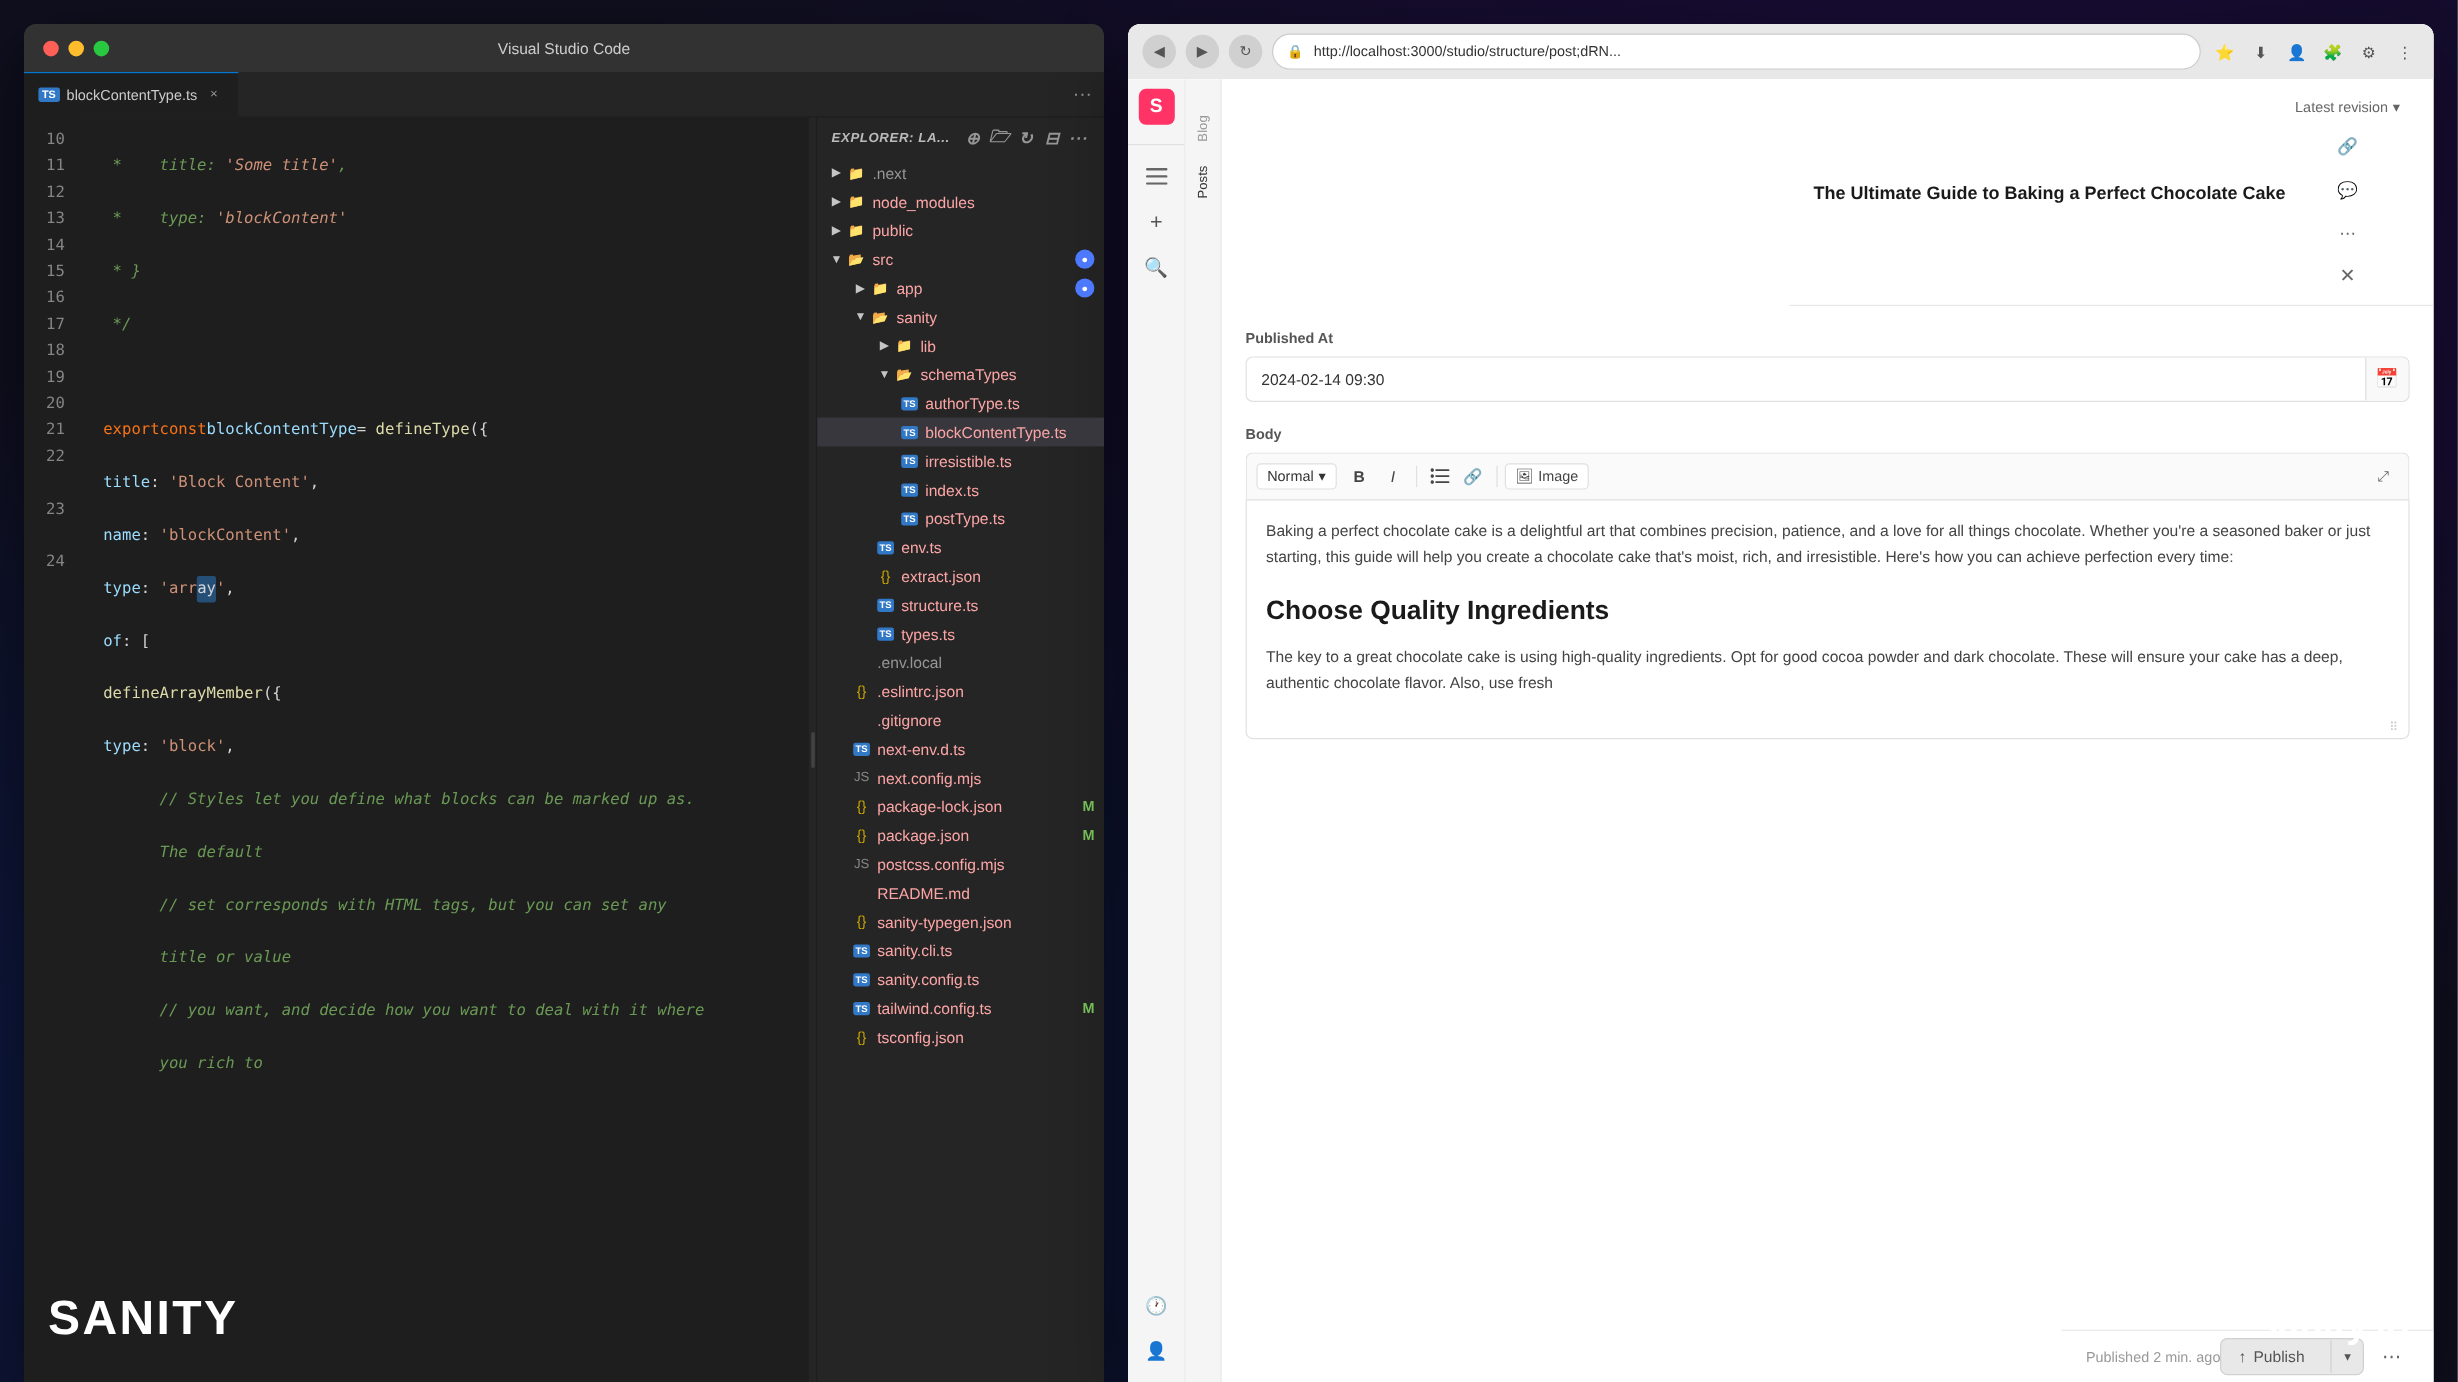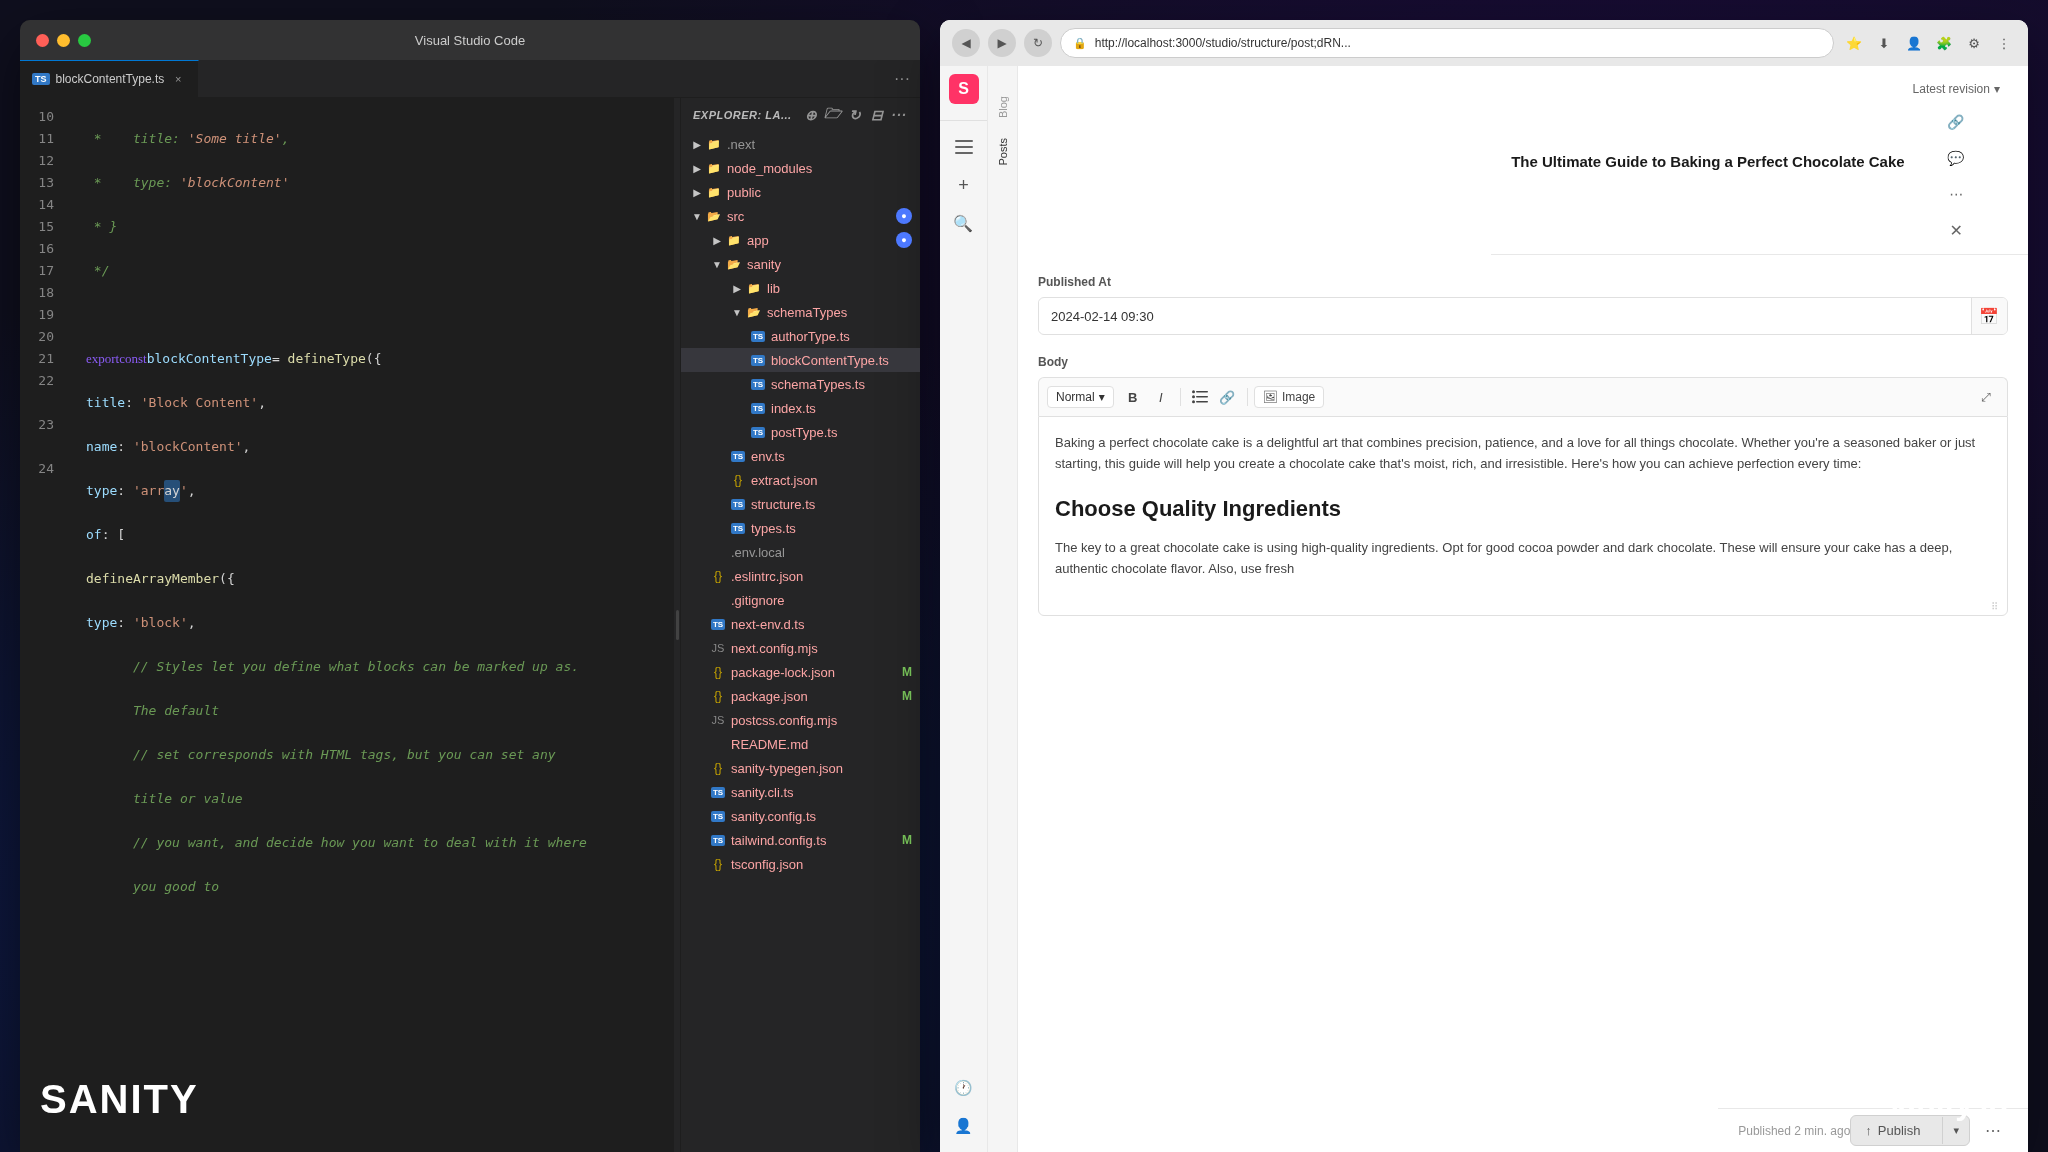--- a/index.html
+++ b/index.html
@@ -167,21 +167,21 @@
       overflow: hidden;
     }
 
     .code-line {
       height: 22px;
       display: flex;
       align-items: flex-end;
     }
 
     
-    .kw { color: #8b5cf6; font-family: Liberation Serif, serif; }
+    .kw { color: #f97316; }
     .fn { color: #dcdcaa; }
     .str { color: #ce9178; }
     .comment { color: #6a9955; font-style: italic; }
     .var-name { color: #9cdcfe; }
     .punct { color: #d4d4d4; }
     .property { color: #9cdcfe; }
     .selected { background: #264f78; border-radius: 2px; }
 
     
     .splitter {
@@ -820,21 +820,21 @@
 <div class="code-line">  <span class="property">name</span><span class="punct">: </span><span class="str">'blockContent'</span><span class="punct">,</span></div>
 <div class="code-line code-highlighted">  <span class="property">type</span><span class="punct">: </span><span class="str">'arr</span><span class="selected">ay</span><span class="str">'</span><span class="punct">,</span></div>
 <div class="code-line">  <span class="property">of</span><span class="punct">: [</span></div>
 <div class="code-line">    <span class="fn">defineArrayMember</span><span class="punct">({</span></div>
 <div class="code-line">      <span class="property">type</span><span class="punct">: </span><span class="str">'block'</span><span class="punct">,</span></div>
 <div class="code-line"><span class="comment">      // Styles let you define what blocks can be marked up as.</span></div>
 <div class="code-line"><span class="comment">      The default</span></div>
 <div class="code-line"><span class="comment">      // set corresponds with HTML tags, but you can set any</span></div>
 <div class="code-line"><span class="comment">      title or value</span></div>
 <div class="code-line"><span class="comment">      // you want, and decide how you want to deal with it where</span></div>
-<div class="code-line"><span class="comment">      you good to</span></div>
+<div class="code-line"><span class="comment">      you rich to</span></div>
         </div>
       </div>
 
       <div class="splitter">
         <div class="splitter-dot"></div>
       </div>
 
       <div class="file-explorer">
         <div class="explorer-header">
           <span>EXPLORER: LA...</span>
@@ -910,21 +910,21 @@
             <div class="tree-file-icon">
                 <span class="icon-ts-badge">TS</span>
               </div>
             <span class="tree-label">blockContentType.ts</span>
           </div>
 
           <div class="tree-item" style="padding-left:68px">
             <div class="tree-file-icon">
                 <span class="icon-ts-badge">TS</span>
               </div>
-            <span class="tree-label">schemaTypes.ts</span>
+            <span class="tree-label">irresistible.ts</span>
           </div>
 
           <div class="tree-item" style="padding-left:68px">
             <div class="tree-file-icon">
                 <span class="icon-ts-badge">TS</span>
               </div>
             <span class="tree-label">index.ts</span>
           </div>
 
           <div class="tree-item" style="padding-left:68px">

